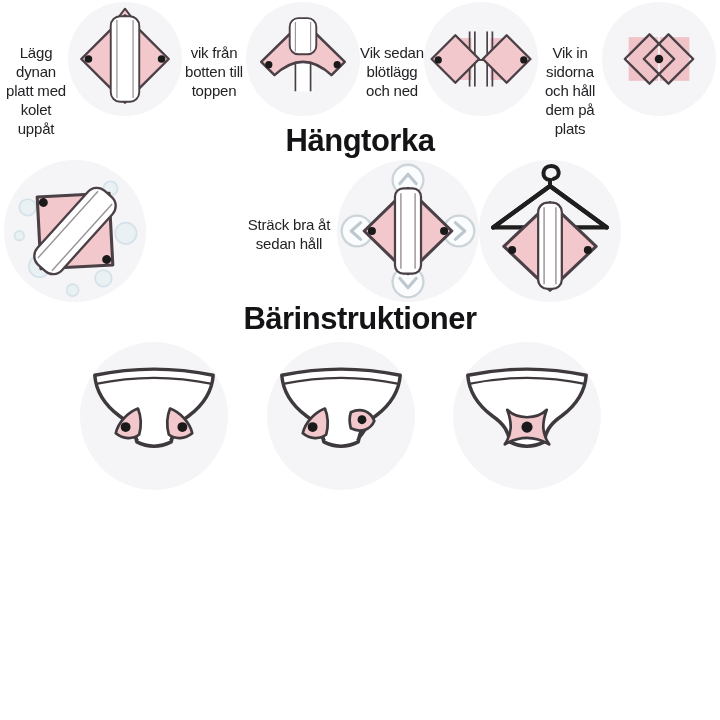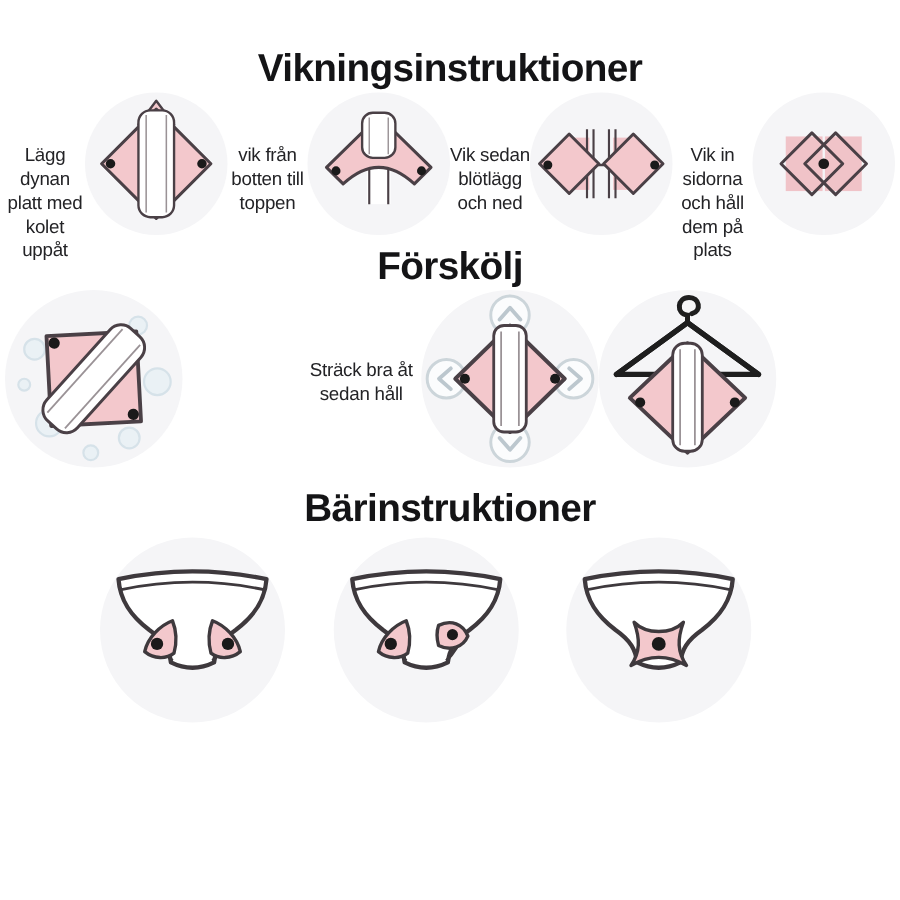--- a/index.html
+++ b/index.html
@@ -8,21 +8,21 @@
     font-family:"Liberation Sans", sans-serif;color:#1b1b1d;
     -webkit-font-smoothing:antialiased;
   }
   .page{width:720px;height:720px;display:flex;flex-direction:column;align-items:center}
   .section-title{
     width:100%;text-align:center;font-weight:800;color:#141416;
     font-size:31px;letter-spacing:-0.5px;line-height:1.1;
   }
   .t-fold{margin-top:38px}
   .t-wash{margin-top:8px}
-  .t-wear{margin-top:16px;margin-bottom:2px}
+  .t-wear{margin-top:0;margin-bottom:2px}
   .row{display:flex;width:712px;justify-content:space-between}
   .row3{width:560px;justify-content:space-between}
   .col{flex:1;display:flex;flex-direction:row;align-items:center}
   .caption{
     margin-top:13px;height:43px;text-align:center;font-size:15px;
     line-height:1.27;color:#232326;letter-spacing:-0.2px;font-weight:500;
   }
   .art{
     border-radius:50%;background:#f5f5f7;display:flex;align-items:center;
     justify-content:center;flex:none;
@@ -39,21 +39,20 @@
   .row-wash .col:nth-child(1) .caption{max-width:162px}
   .row-wash .col:nth-child(2) .caption{max-width:114px}
   .row-wash .col:nth-child(3) .caption{max-width:102px}
   .row-wash .col:nth-child(4) .caption{max-width:116px}
 </style>
 </head>
 <body>
 
 <div class="page">
 
-  <div class="section-title t-fold">Vikningsinstruktioner</div>
 
   <div class="row row-fold">
 
     <div class="col">
       <div class="caption">Lägg dynan platt med kolet uppåt</div>
       <div class="art art-s">
         <svg viewBox="0 0 120 120">
           <path d="M60 7 L75 27 H45 Z" fill="#f3c8cc" stroke="#4a4046" stroke-width="2" stroke-linejoin="round"></path>
           <path d="M60 14 L106 60 L60 106 L14 60 Z" fill="#f3c8cc" stroke="#4a4046" stroke-width="2.6" stroke-linejoin="round"></path>
           <rect x="45" y="15" width="30" height="90" rx="10" fill="#ffffff" stroke="#4a4046" stroke-width="2"></rect>
@@ -108,21 +107,21 @@
           <rect x="28" y="37" width="31" height="46" fill="#f0c3c8"></rect>
           <rect x="61" y="37" width="31" height="46" fill="#f0c3c8"></rect>
           <path d="M50 34 L76 60 L50 86 L24 60 Z" fill="none" stroke="#4a4046" stroke-width="2.5" stroke-linejoin="round"></path>
           <path d="M70 34 L96 60 L70 86 L44 60 Z" fill="none" stroke="#4a4046" stroke-width="2.5" stroke-linejoin="round"></path>
           <circle cx="60" cy="60" r="4.5" fill="#1a1a1a"></circle>
         </svg>
       </div>
     </div>
   </div>
 
-  <div class="section-title t-wash">Förskölj</div>
+  <div class="section-title t-wash">Hängtorka</div>
 
   <div class="row row-wash">
 
 
     <div class="col">
       <div class="art art-m">
         <svg viewBox="0 0 120 120">
           <g>
             <circle cx="20" cy="40" r="7" fill="#eaf1f5" stroke="#d6e2e9" stroke-width="1.5"></circle>
             <circle cx="30" cy="90" r="9" fill="#eaf1f5" stroke="#d6e2e9" stroke-width="1.5"></circle>

